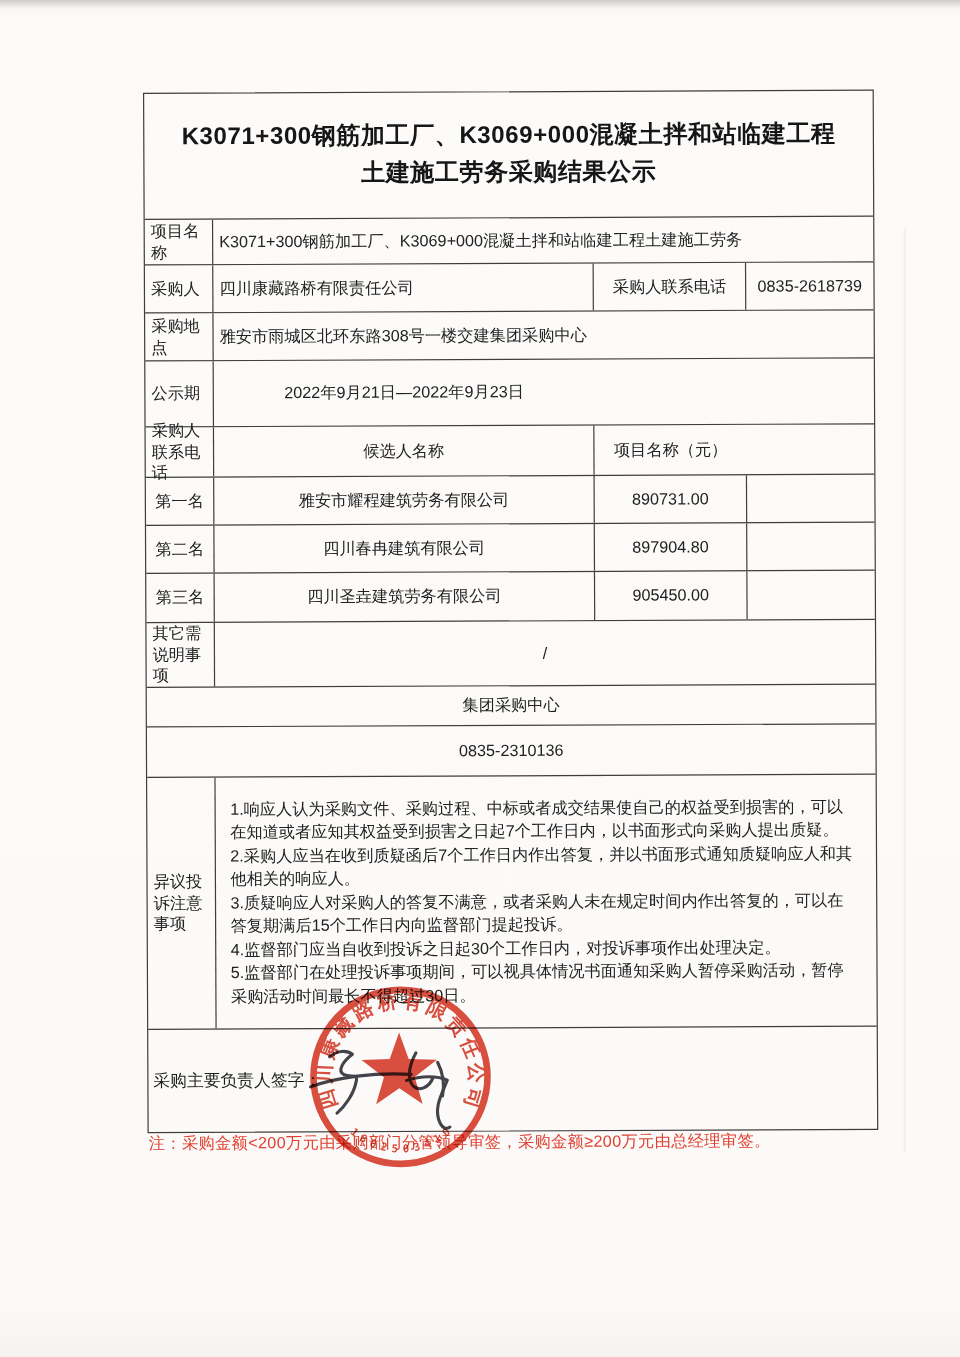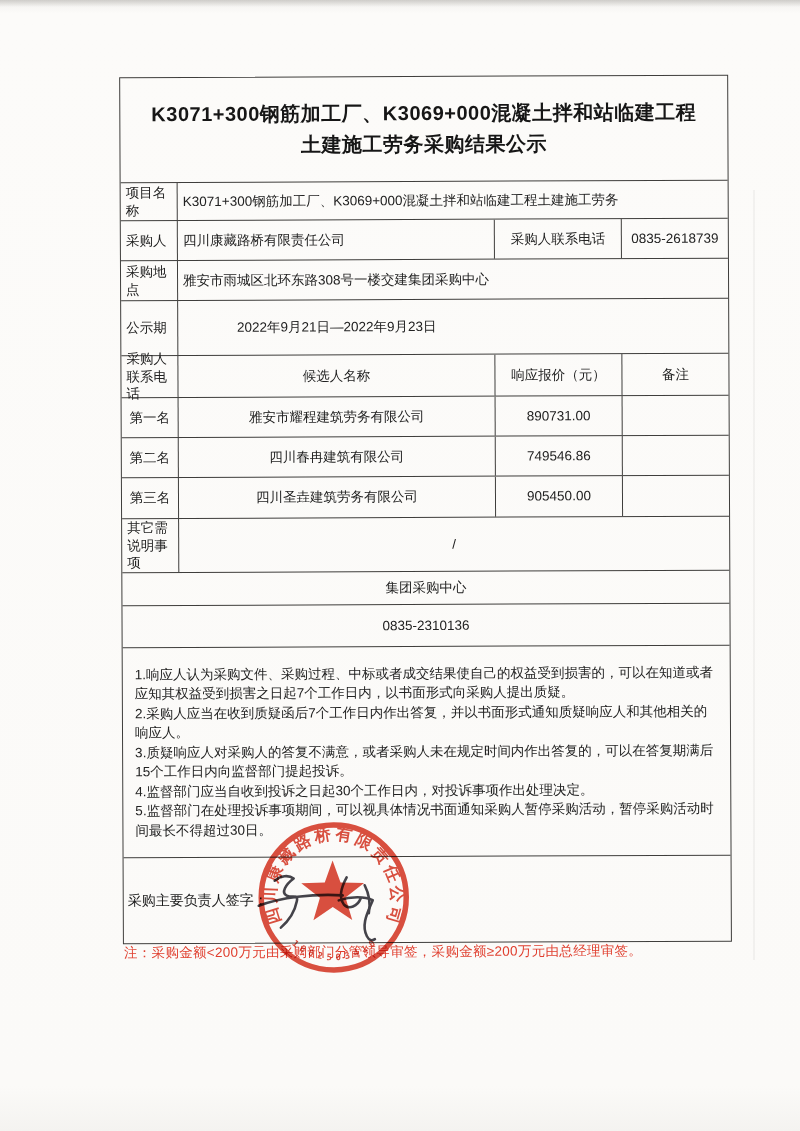--- a/index.html
+++ b/index.html
@@ -97,35 +97,34 @@
       </div>
 
       <div class="row" style="height:55px">
         <div class="cell c1">公示期</div>
         <div class="cell c2 center">2022年9月21日—2022年9月23日</div>
       </div>
 
       <div class="row" style="height:42px">
         <div class="cell c1">采购人联系电话</div>
         <div class="cell c2 center">候选人名称</div>
-        <div class="cell c3">响应报价（元）</div>
-        <div class="cell c4">备注</div>
+        <div class="cell c3">项目名称（元）</div>
       </div>
 
       <div class="row" style="height:40px">
         <div class="cell c1 center">第一名</div>
         <div class="cell c2 center">雅安市耀程建筑劳务有限公司</div>
         <div class="cell c3">890731.00</div>
         <div class="cell c4"></div>
       </div>
 
       <div class="row" style="height:40px">
         <div class="cell c1 center">第二名</div>
         <div class="cell c2 center">四川春冉建筑有限公司</div>
-        <div class="cell c3">749546.86</div>
+        <div class="cell c3">897904.80</div>
         <div class="cell c4"></div>
       </div>
 
       <div class="row" style="height:41px">
         <div class="cell c1 center">第三名</div>
         <div class="cell c2 center">四川圣垚建筑劳务有限公司</div>
         <div class="cell c3">905450.00</div>
         <div class="cell c4"></div>
       </div>
 
@@ -135,20 +134,21 @@
       </div>
 
       <div class="row" style="height:75px">
         <div class="sup-right">
           <div class="sup-top">集团采购中心</div>
           <div class="sup-bottom">0835-2310136</div>
         </div>
       </div>
 
       <div class="row" style="height:210px">
+        <div class="cell c1">异议投诉注意事项</div>
         <div class="cell cfill">
           <div class="objection-text">
             <p>1.响应人认为采购文件、采购过程、中标或者成交结果使自己的权益受到损害的，可以在知道或者应知其权益受到损害之日起7个工作日内，以书面形式向采购人提出质疑。</p>
             <p>2.采购人应当在收到质疑函后7个工作日内作出答复，并以书面形式通知质疑响应人和其他相关的响应人。</p>
             <p>3.质疑响应人对采购人的答复不满意，或者采购人未在规定时间内作出答复的，可以在答复期满后15个工作日内向监督部门提起投诉。</p>
             <p>4.监督部门应当自收到投诉之日起30个工作日内，对投诉事项作出处理决定。</p>
             <p>5.监督部门在处理投诉事项期间，可以视具体情况书面通知采购人暂停采购活动，暂停采购活动时间最长不得超过30日。</p>
           </div>
         </div>
       </div>

